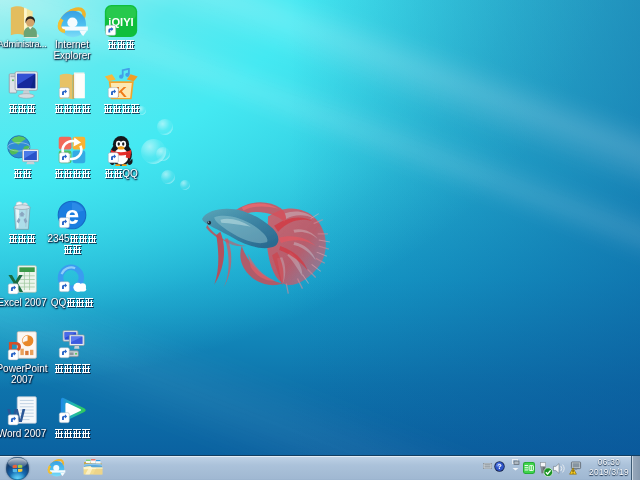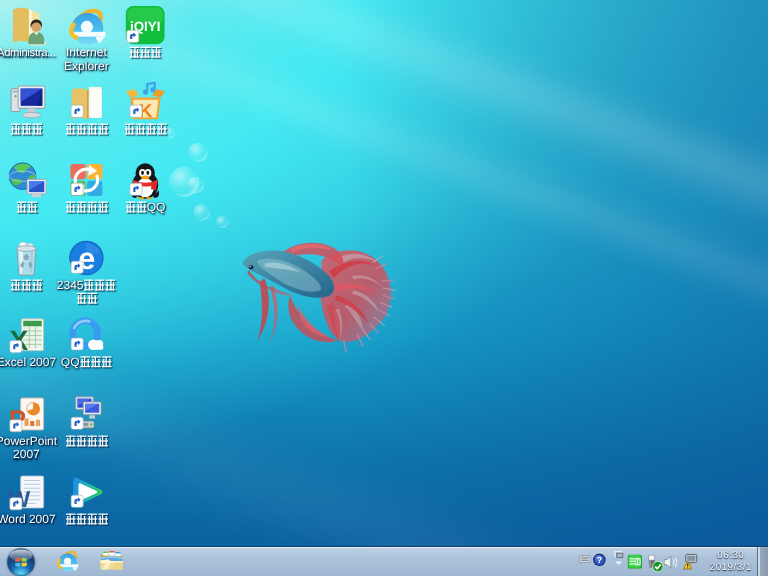--- a/index.html
+++ b/index.html
@@ -442,14 +442,14 @@
  <rect x="3.4" y="1" width="9.2" height="6.6" rx="0.8" fill="#c8d0d6" stroke="#545e68" stroke-width=".8"></rect>
  <rect x="4.6" y="2.2" width="6.8" height="4.2" fill="#8694a0"></rect>
  <rect x="6.8" y="7.8" width="2.4" height="1.4" fill="#8a959e"></rect>
  <rect x="4.8" y="9.2" width="6.4" height="1.1" fill="#b8c2ca"></rect>
  <path d="M1.6,13.2 L8.4,13.2 L5,6.8 Z" fill="#fbce20" stroke="#7a5e00" stroke-width=".6"></path>
  <rect x="4.55" y="8.6" width="1" height="2.4" fill="#4a3800"></rect>
       <rect x="4.55" y="11.6" width="1" height="1" fill="#4a3800"></rect>
 </svg>
 <div id="clock">
       <div>06:30</div>
-      <div>2019/3/1</div>
+      <div>2019/3/19</div>
     </div>
 </div>
 </body></html>

